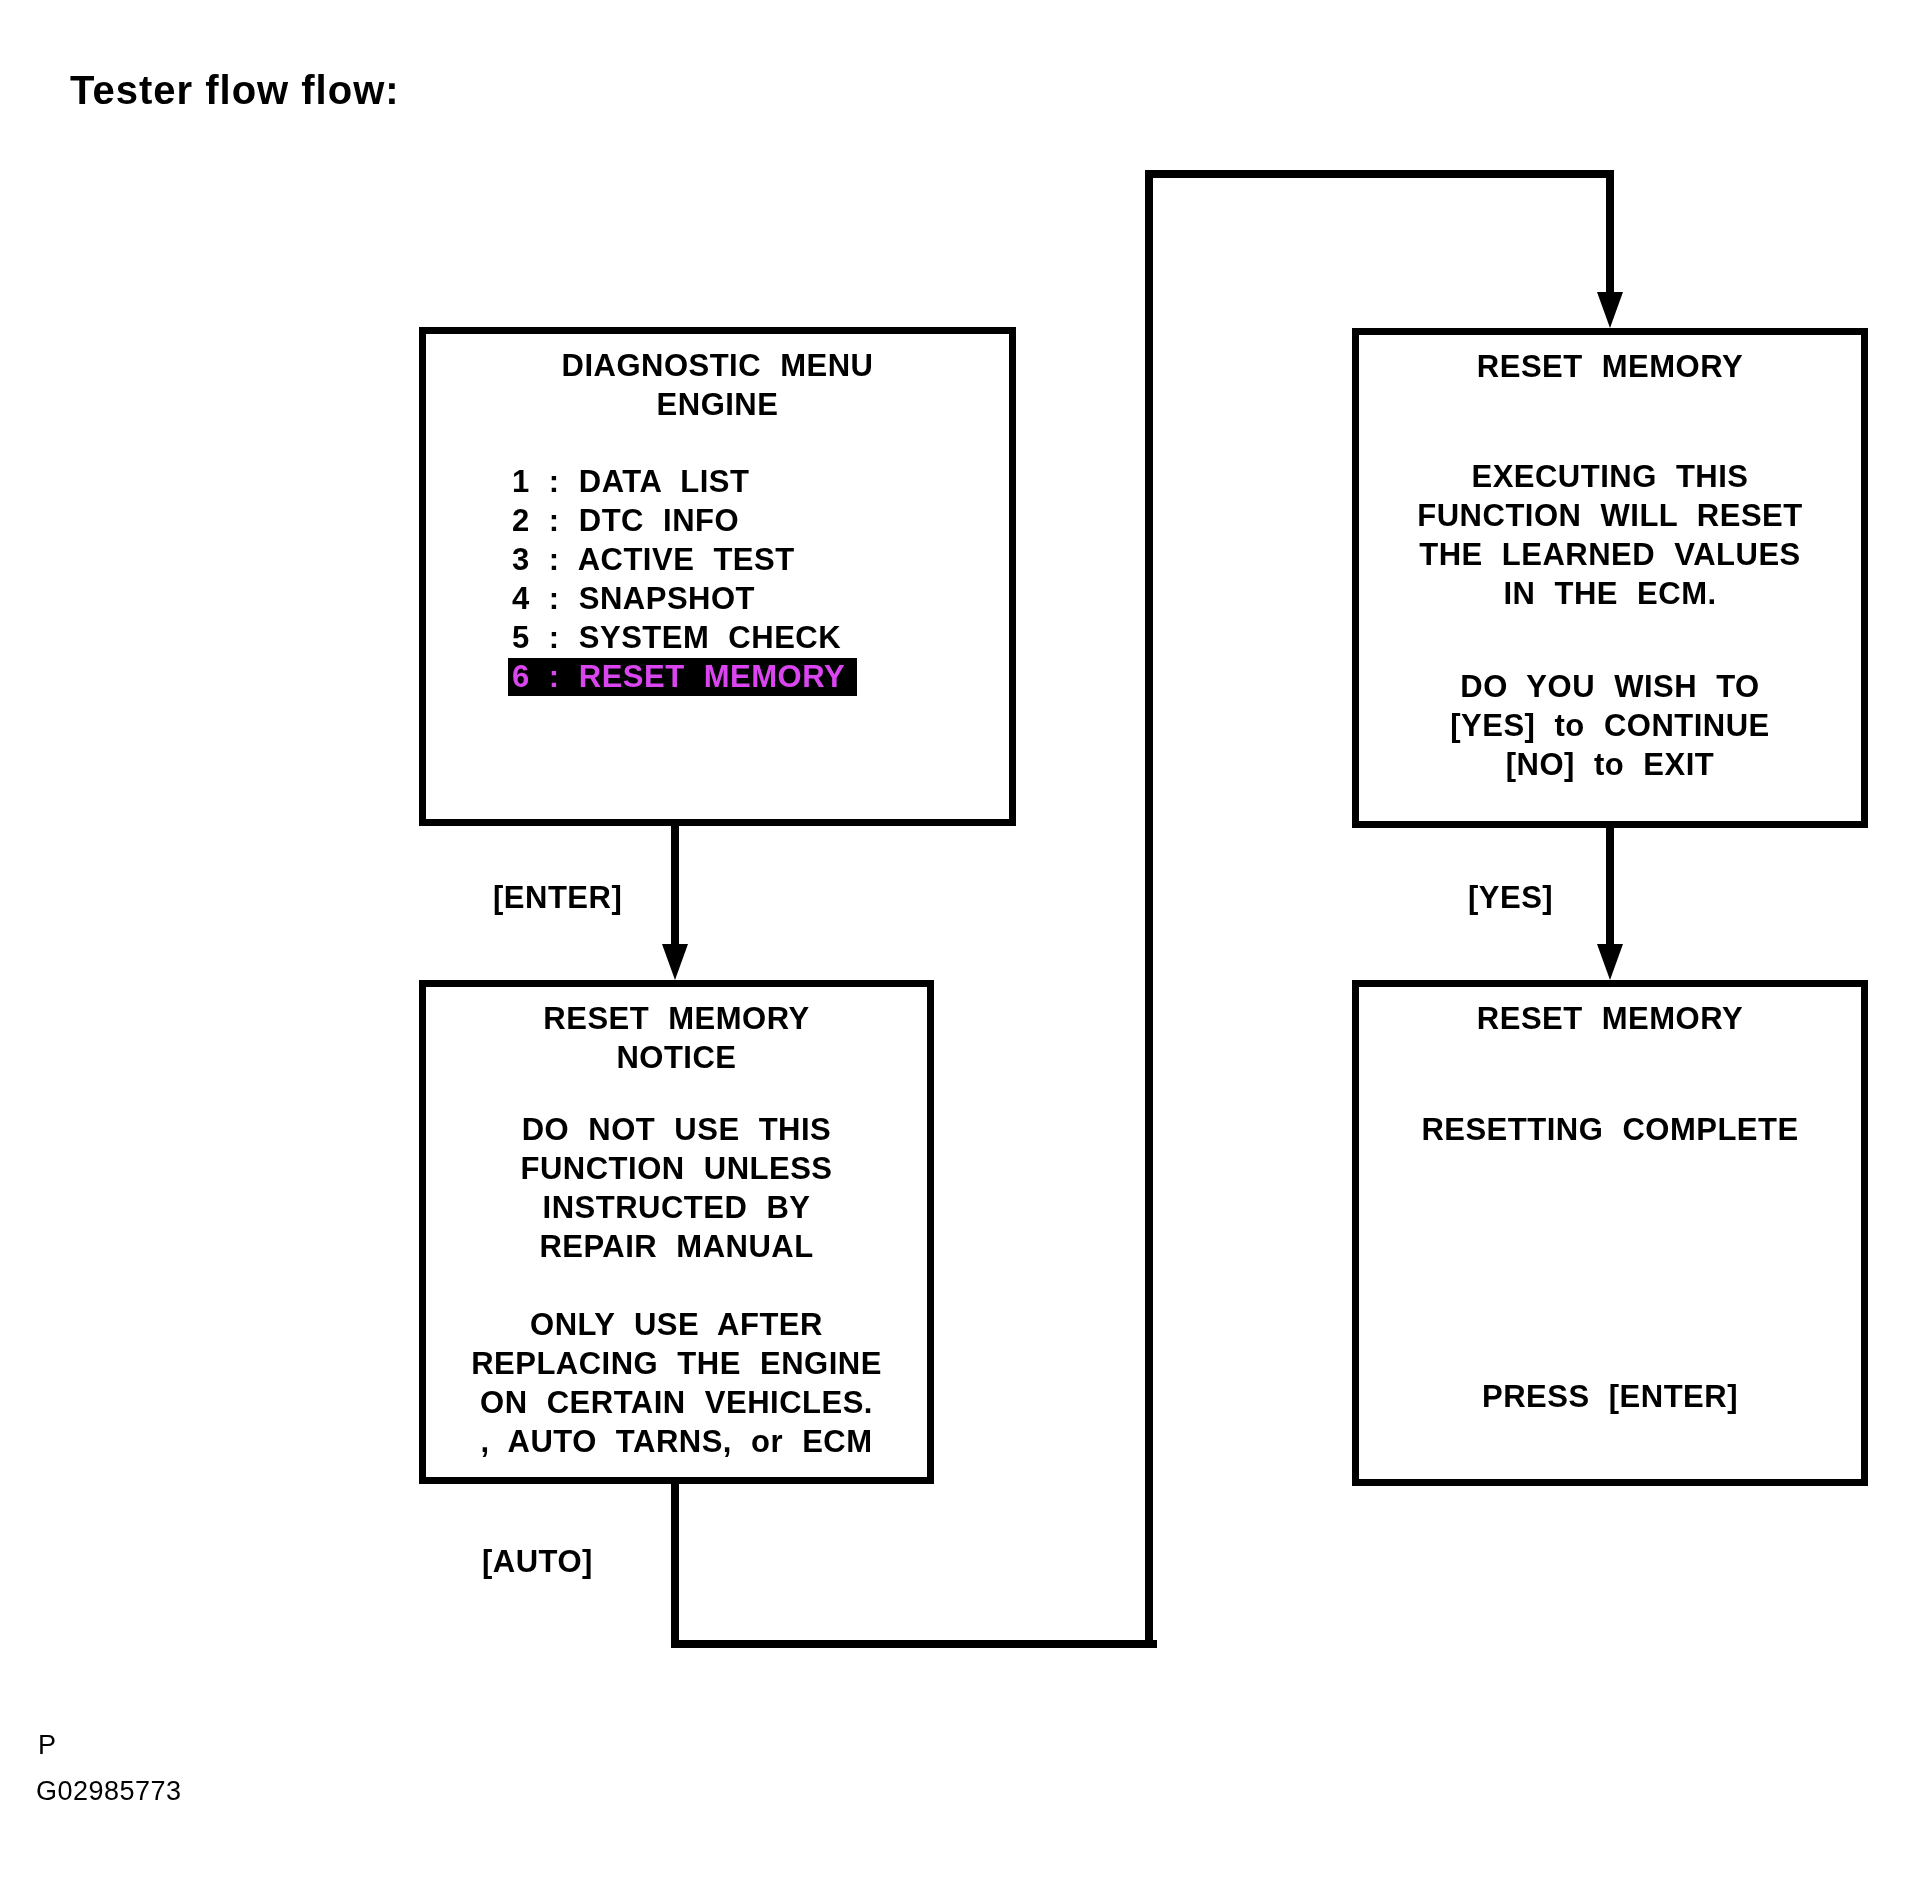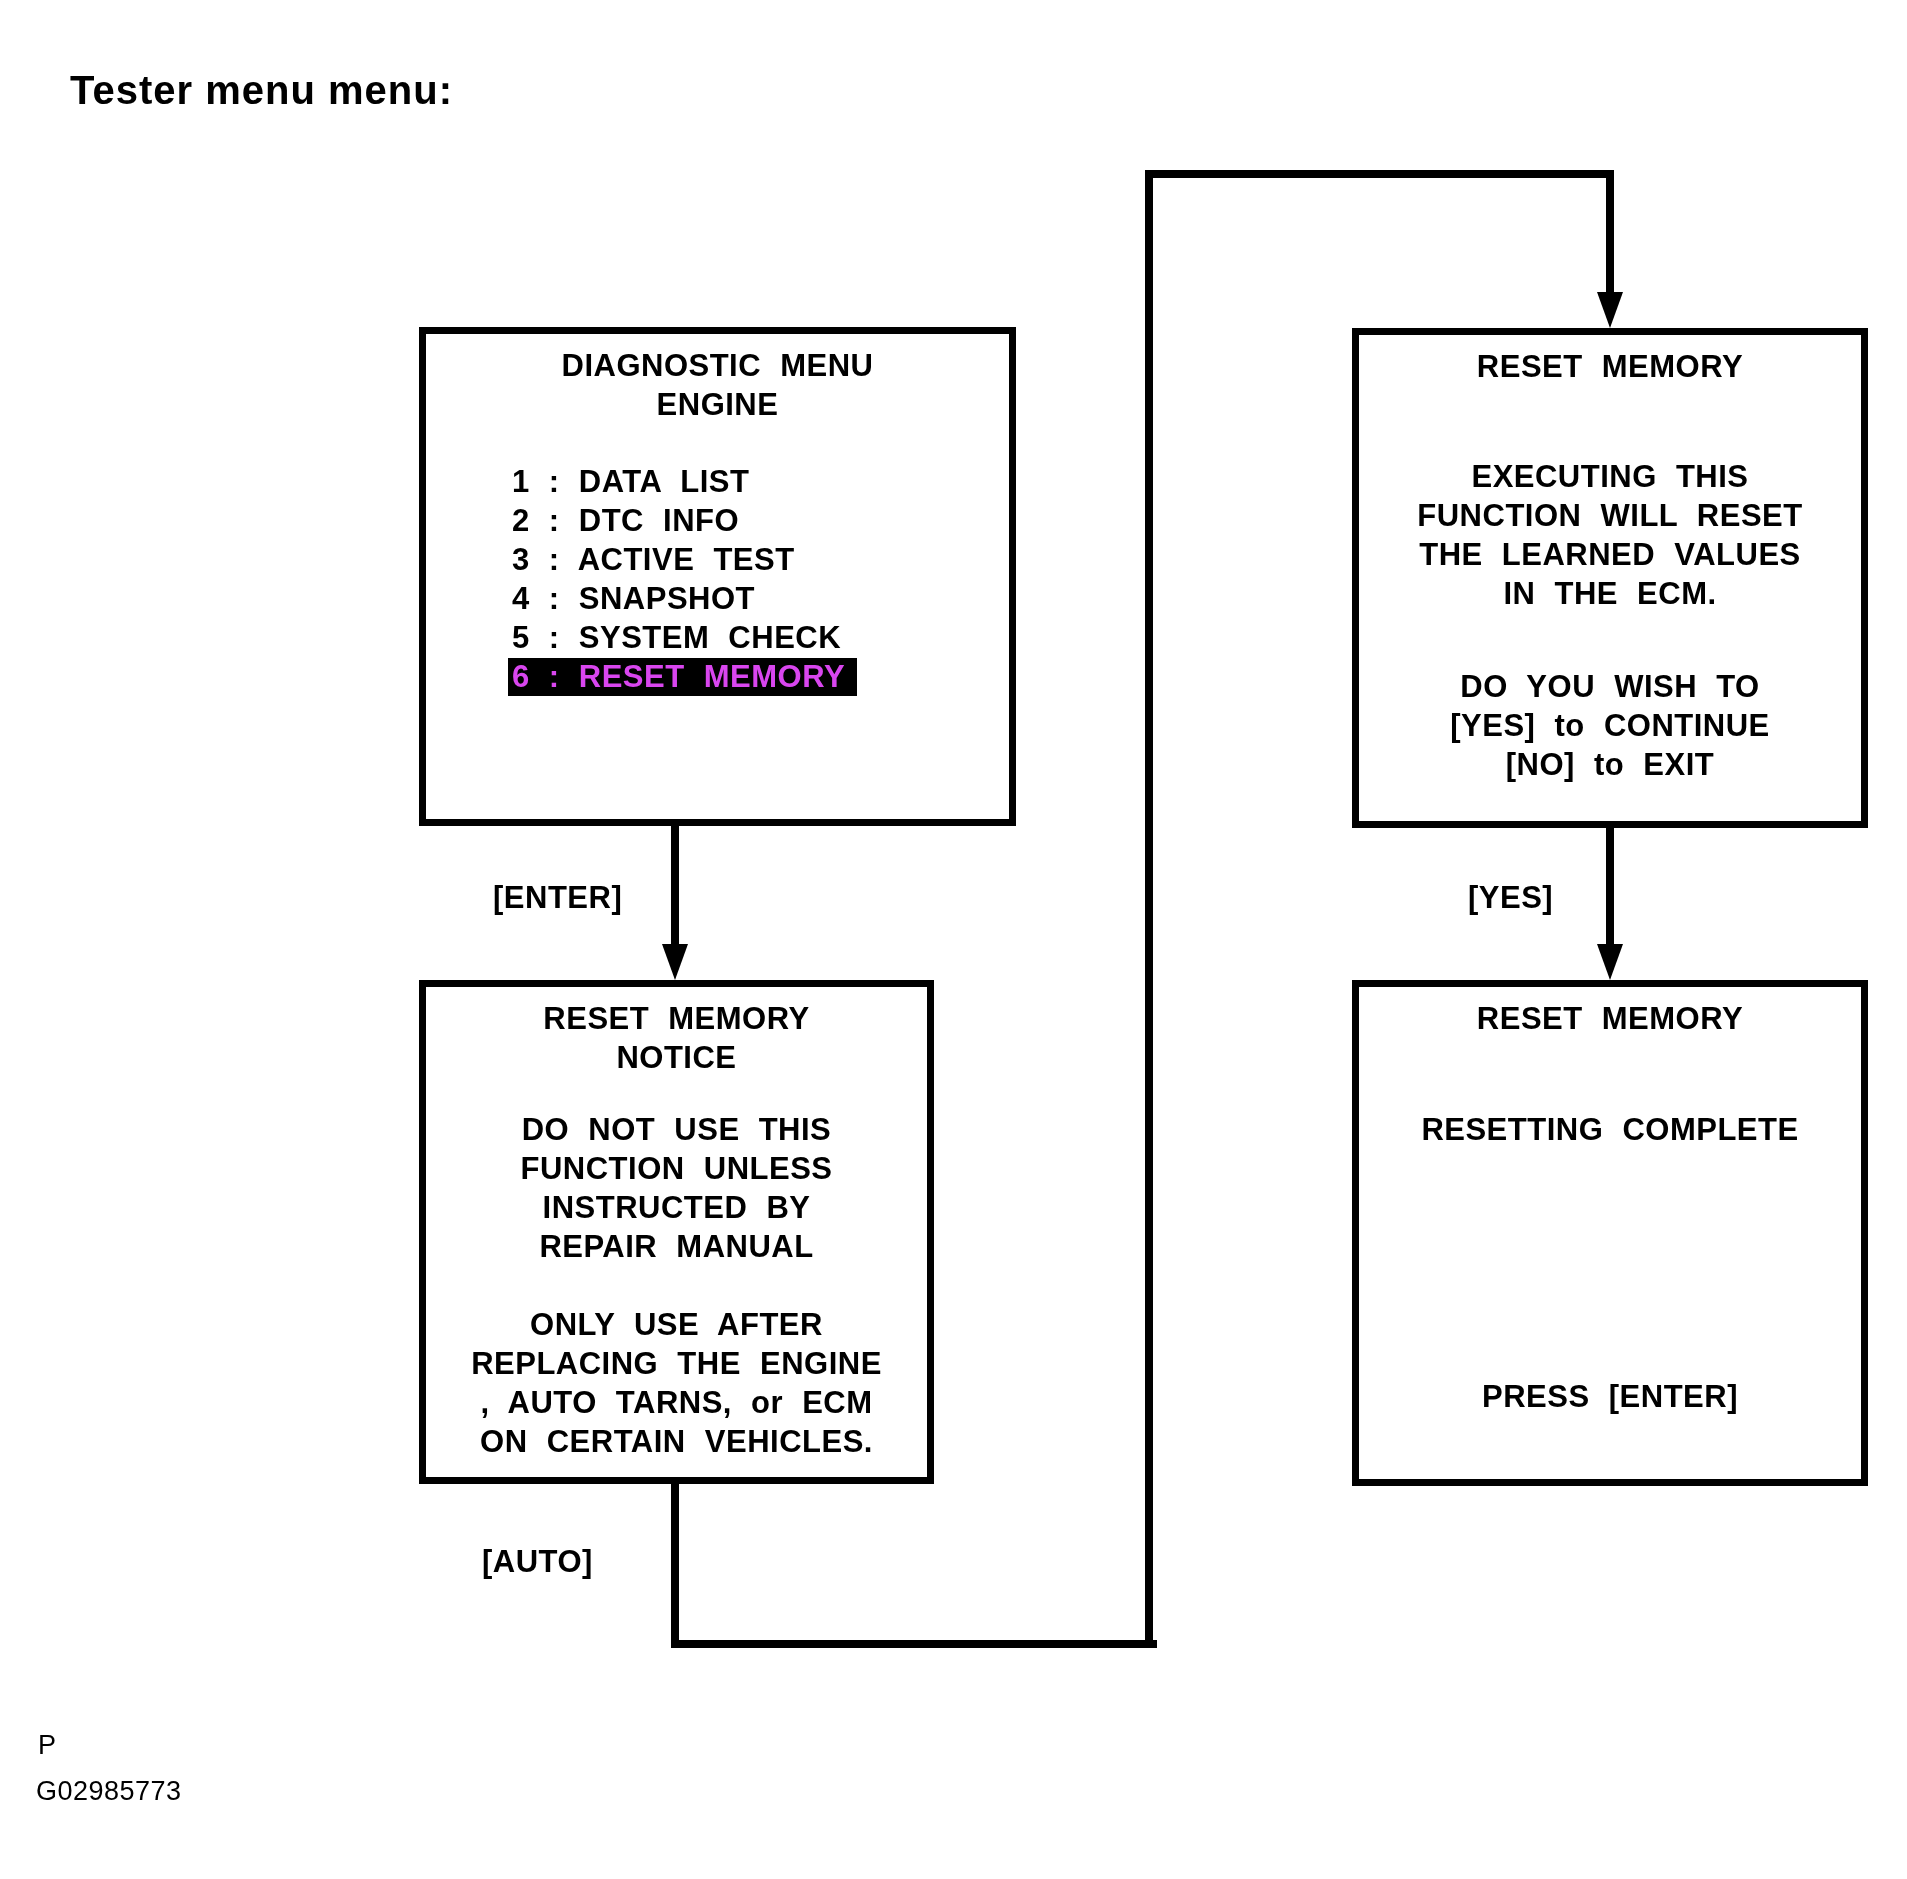--- a/index.html
+++ b/index.html
@@ -44,21 +44,21 @@
   }
   .footer-text{position:absolute;font-size:27px;font-weight:400;letter-spacing:0.5px;}
   .footer-p{left:38px;top:1730px;}
   .footer-id{left:36px;top:1776px;text-align:right;}
 </style>
 </head>
 <body>
 
 <div class="canvas">
 
-  <div class="page-title">Tester menu menu:</div>
+  <div class="page-title">Tester flow flow:</div>
 
   <div class="line" style="left:671px;top:1483px;width:8px;height:165px;"></div>
   <div class="line" style="left:671px;top:1640px;width:486px;height:8px;"></div>
   <div class="line" style="left:1145px;top:170px;width:8px;height:1478px;"></div>
   <div class="line" style="left:1145px;top:170px;width:469px;height:8px;"></div>
   <div class="line" style="left:1606px;top:170px;width:8px;height:124px;"></div>
   <div class="arrowhead" style="left:1597px;top:292px;"></div>
 
   <div class="line" style="left:671px;top:825px;width:8px;height:122px;"></div>
   <div class="arrowhead" style="left:662px;top:944px;"></div>
@@ -103,22 +103,22 @@
     <div>NOTICE</div>
     <div class="body-b1-bl">
       <div>DO NOT USE THIS</div>
       <div>FUNCTION UNLESS</div>
       <div>INSTRUCTED BY</div>
       <div>REPAIR MANUAL</div>
     </div>
     <div class="body-b2-bl">
       <div>ONLY USE AFTER</div>
       <div>REPLACING THE ENGINE</div>
+      <div>ON CERTAIN VEHICLES.</div>
       <div>, AUTO TARNS, or ECM</div>
-      <div>ON CERTAIN VEHICLES.</div>
     </div>
   </div>
 
   <div class="box box-br">
     <div>RESET MEMORY</div>
     <div class="status-br">RESETTING COMPLETE</div>
     <div class="action-br">PRESS [ENTER]</div>
   </div>
 
   <div class="footer-text footer-p">P</div>

